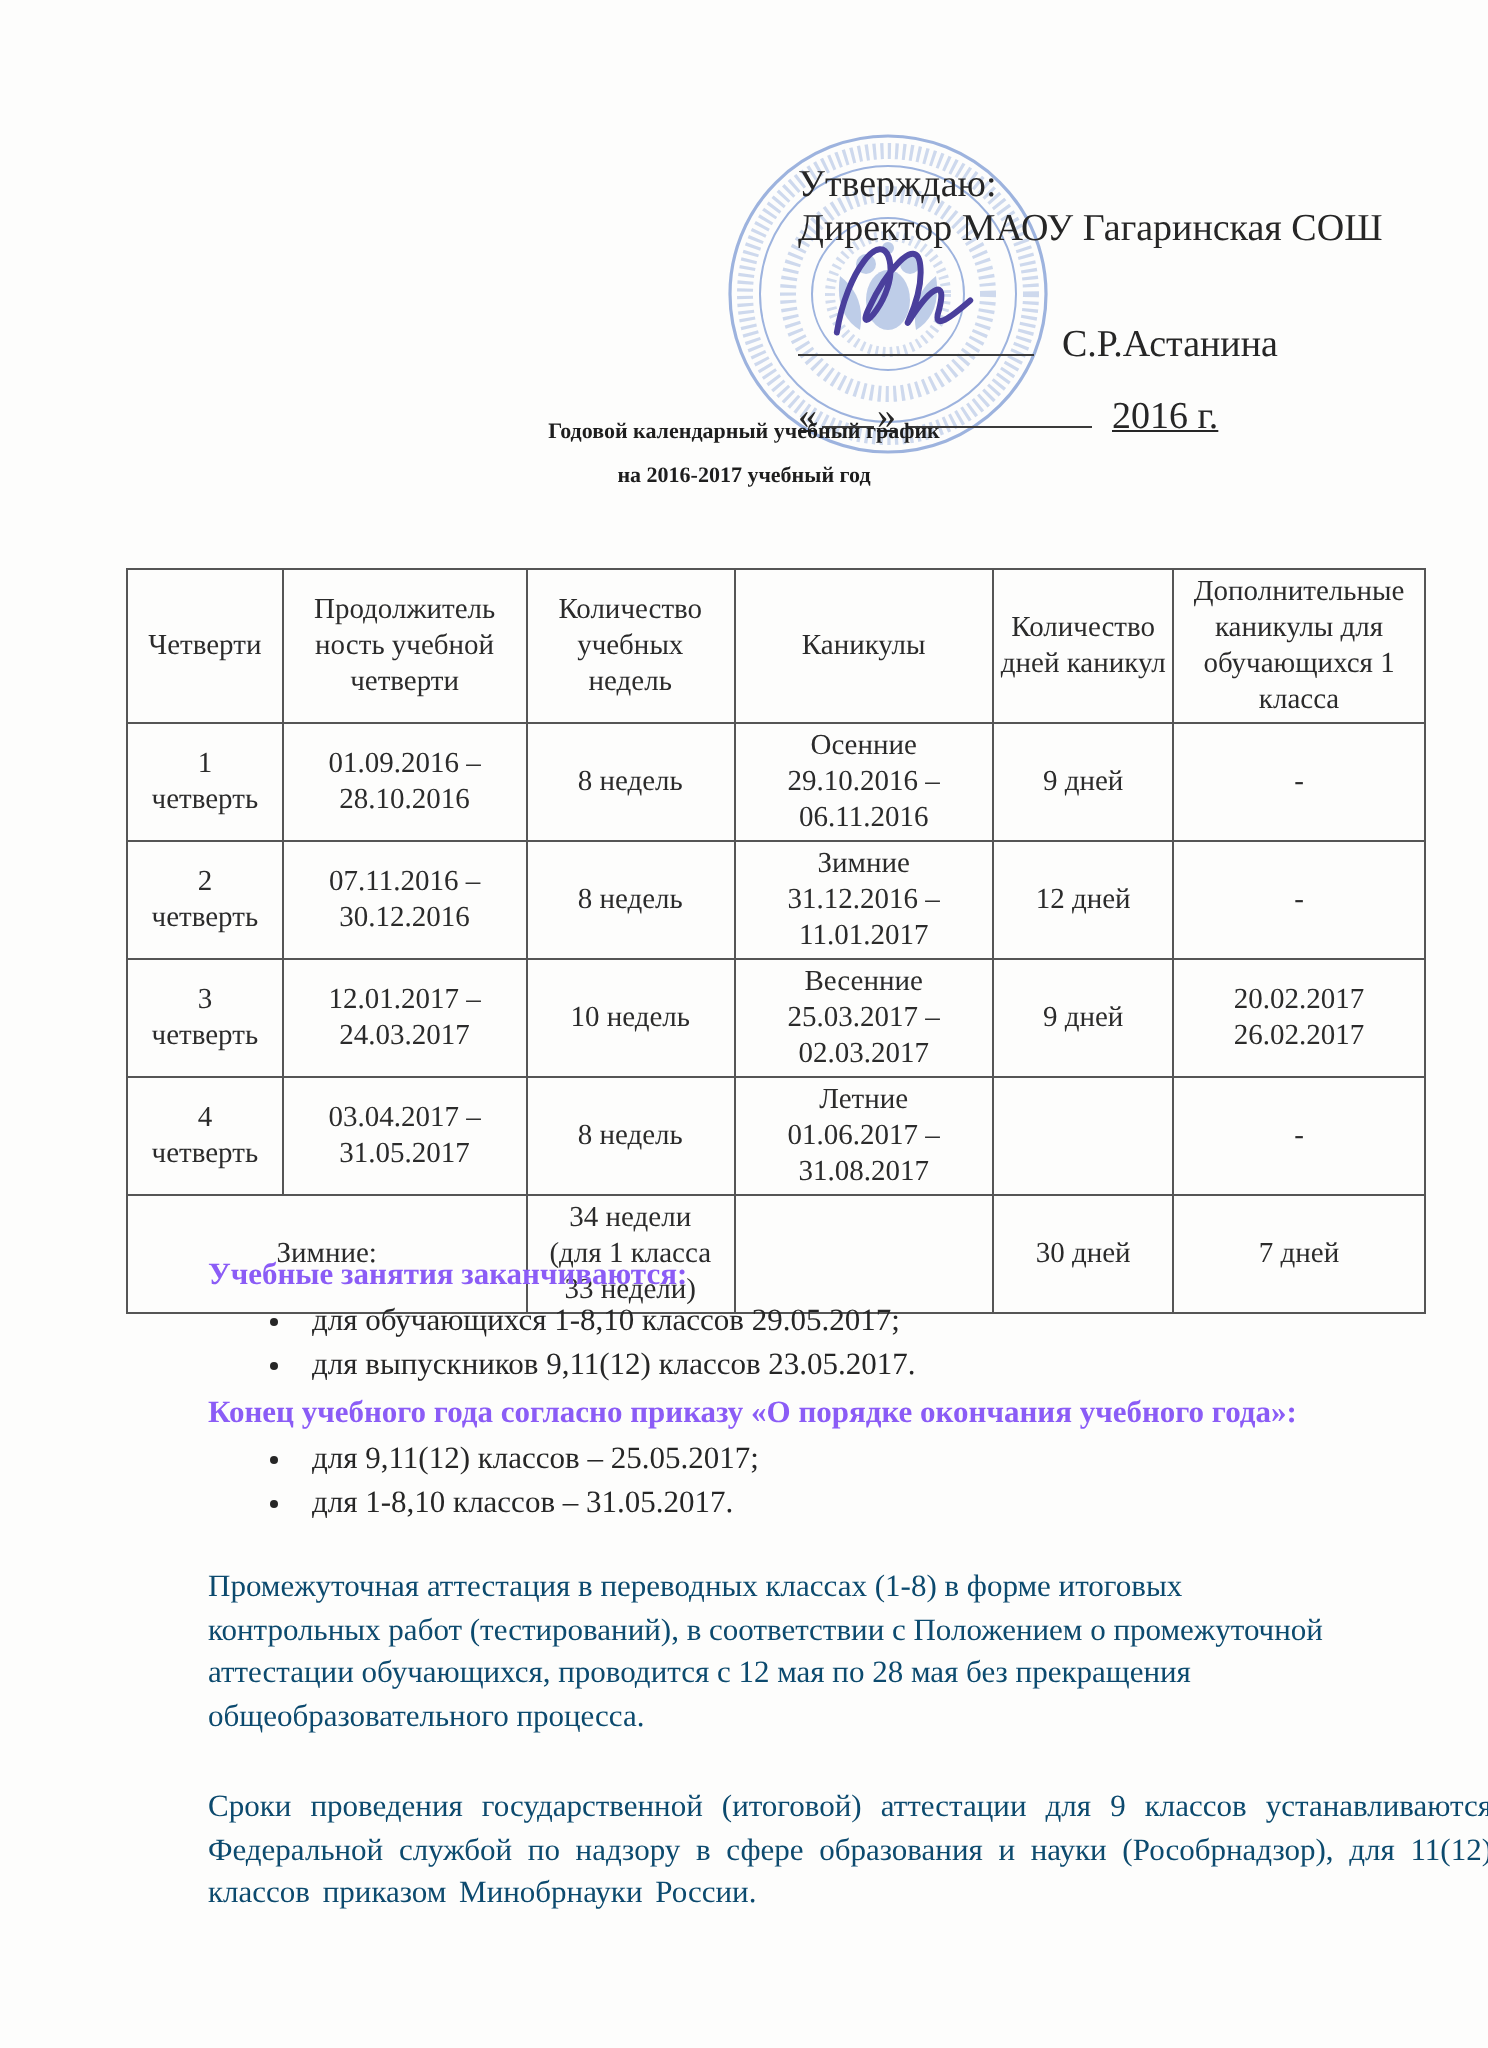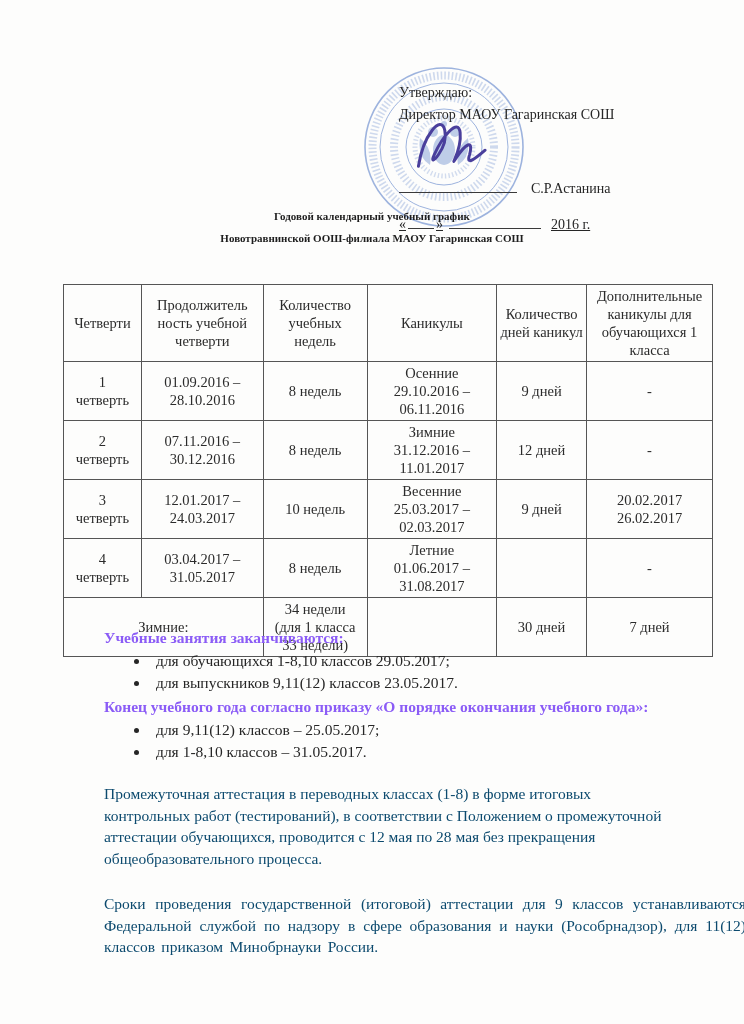--- a/index.html
+++ b/index.html
@@ -17,29 +17,29 @@
   }
   
   .seal{position:absolute;left:358px;top:61px;z-index:1;}
   .sl{stroke:#8ca6d8;opacity:.85;}
   .sl.dim{opacity:.42;}
   .sl.dim2{opacity:.38;}
   .sf{fill:#8ca6d8;opacity:.55;}
   .signature{position:absolute;left:402px;top:104px;z-index:3;transform:rotate(-6deg);}
   .approval{
     position:absolute;left:399px;top:82px;z-index:2;
-    font-size:14px;line-height:22px;color:#262626;
+    font-size:19px;line-height:22px;color:#262626;
     width:330px;
   }
   .blank-line{
     display:inline-block;height:14px;
     border-bottom:1.4px solid #3a3a3a;
     vertical-align:baseline;
   }
-  .sig-row{margin-top:52px;white-space:nowrap;}
+  .sig-row{margin-top:36px;white-space:nowrap;}
   .sig-row .blank-line{width:118px;margin-right:14px;}
   .date-row{margin-top:14px;white-space:nowrap;text-decoration:underline;}
   .date-row .b1{width:26px;margin:0 2px;}
   .date-row .b2{width:92px;margin:0 10px 0 6px;}
   
   .title-block{
     position:absolute;left:0;top:205px;width:744px;
     text-align:center;font-weight:bold;font-size:11px;
     line-height:22px;color:#1e1e1e;z-index:2;
   }
@@ -106,21 +106,21 @@
     <div class="sig-row">
       <span class="blank-line"></span><span>С.Р.Астанина</span>
     </div>
     <div class="date-row">
       <span>«</span><span class="blank-line b1"></span><span>»</span><span class="blank-line b2"></span><span>2016 г.</span>
     </div>
   </div>
 
   <div class="title-block">
     <div>Годовой календарный учебный график</div>
-    <div>Новотравнинской ООШ-филиала МАОУ Гагаринская СОШ</div>
+    <div>на 2016-2017 учебный год</div>
   </div>
 
   <table class="schedule">
     <colgroup>
       <col style="width:78px">
         <col style="width:122px">
         <col style="width:104px">
       <col style="width:130px">
         <col style="width:90px">
         <col style="width:126px">

